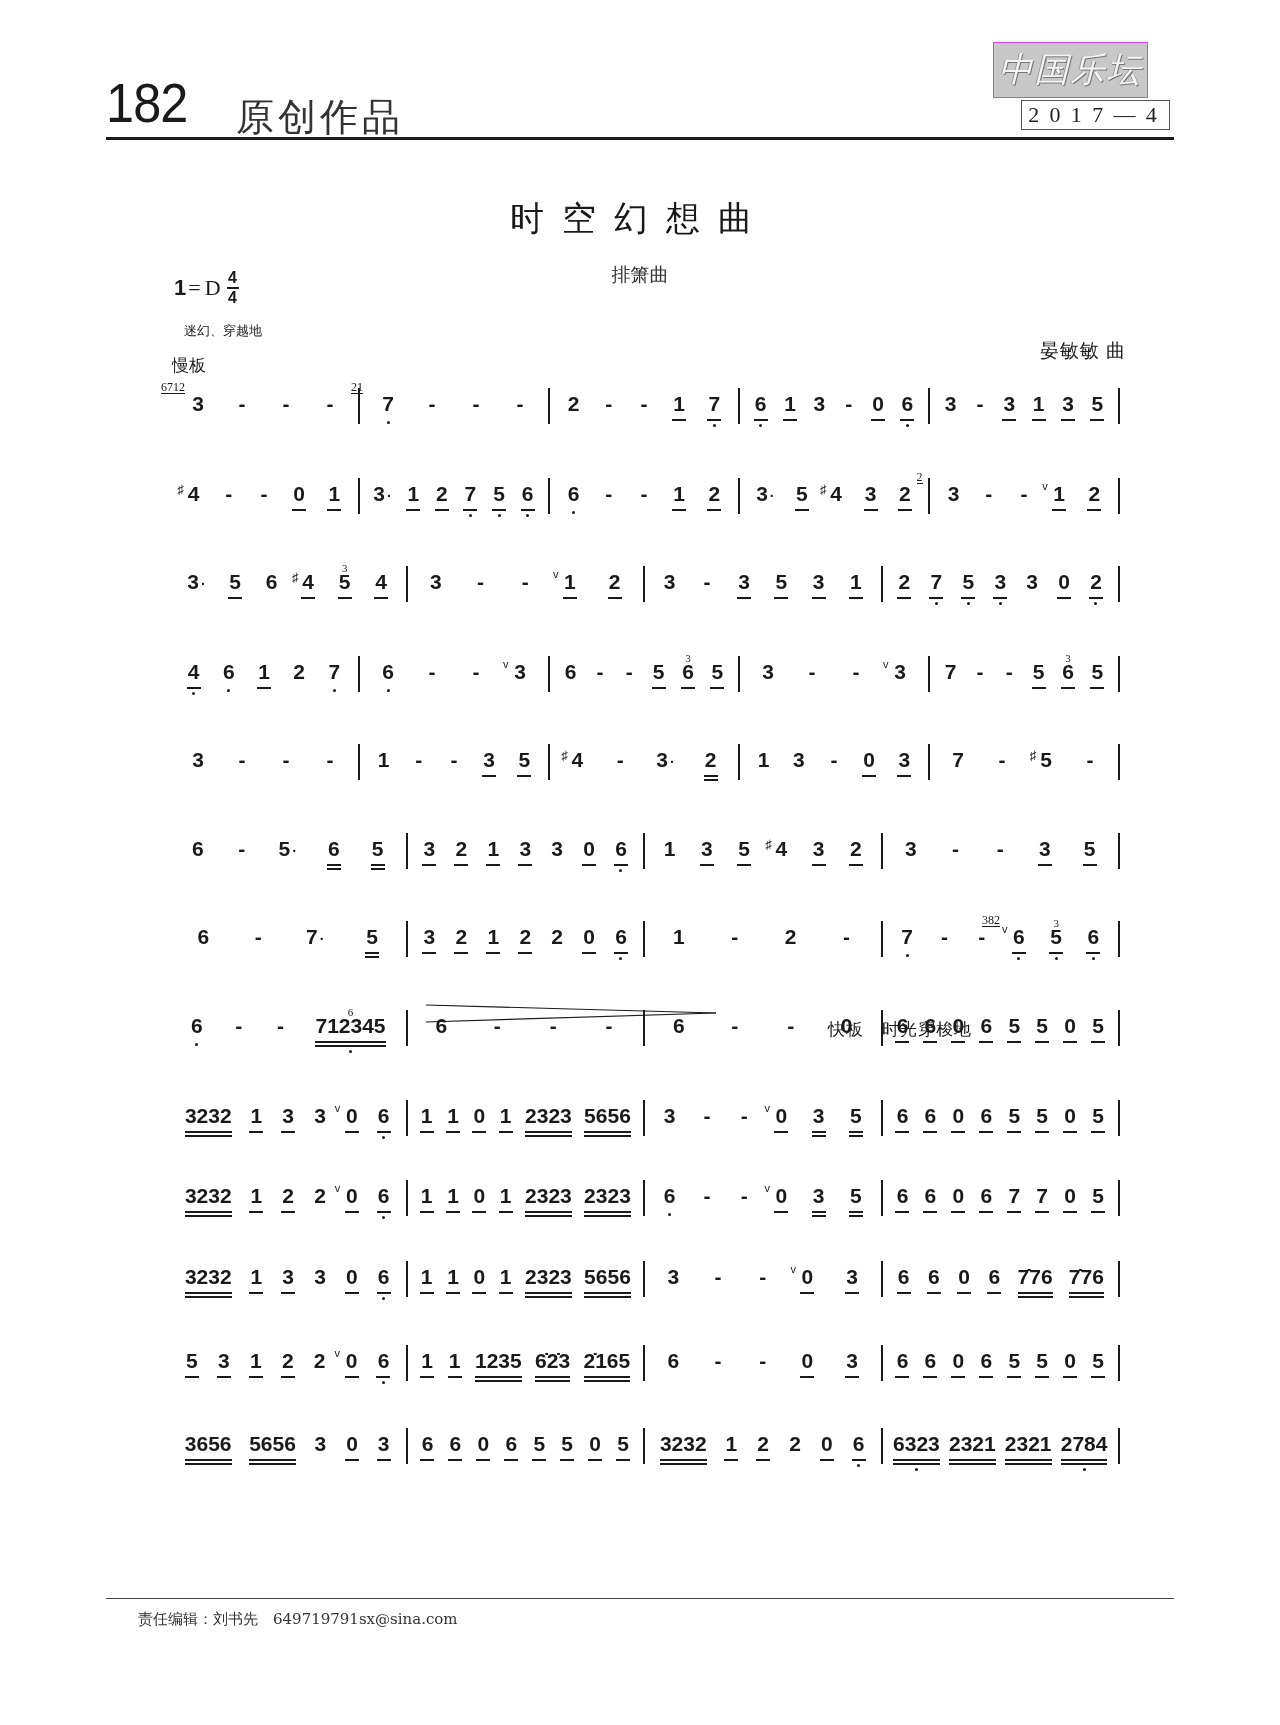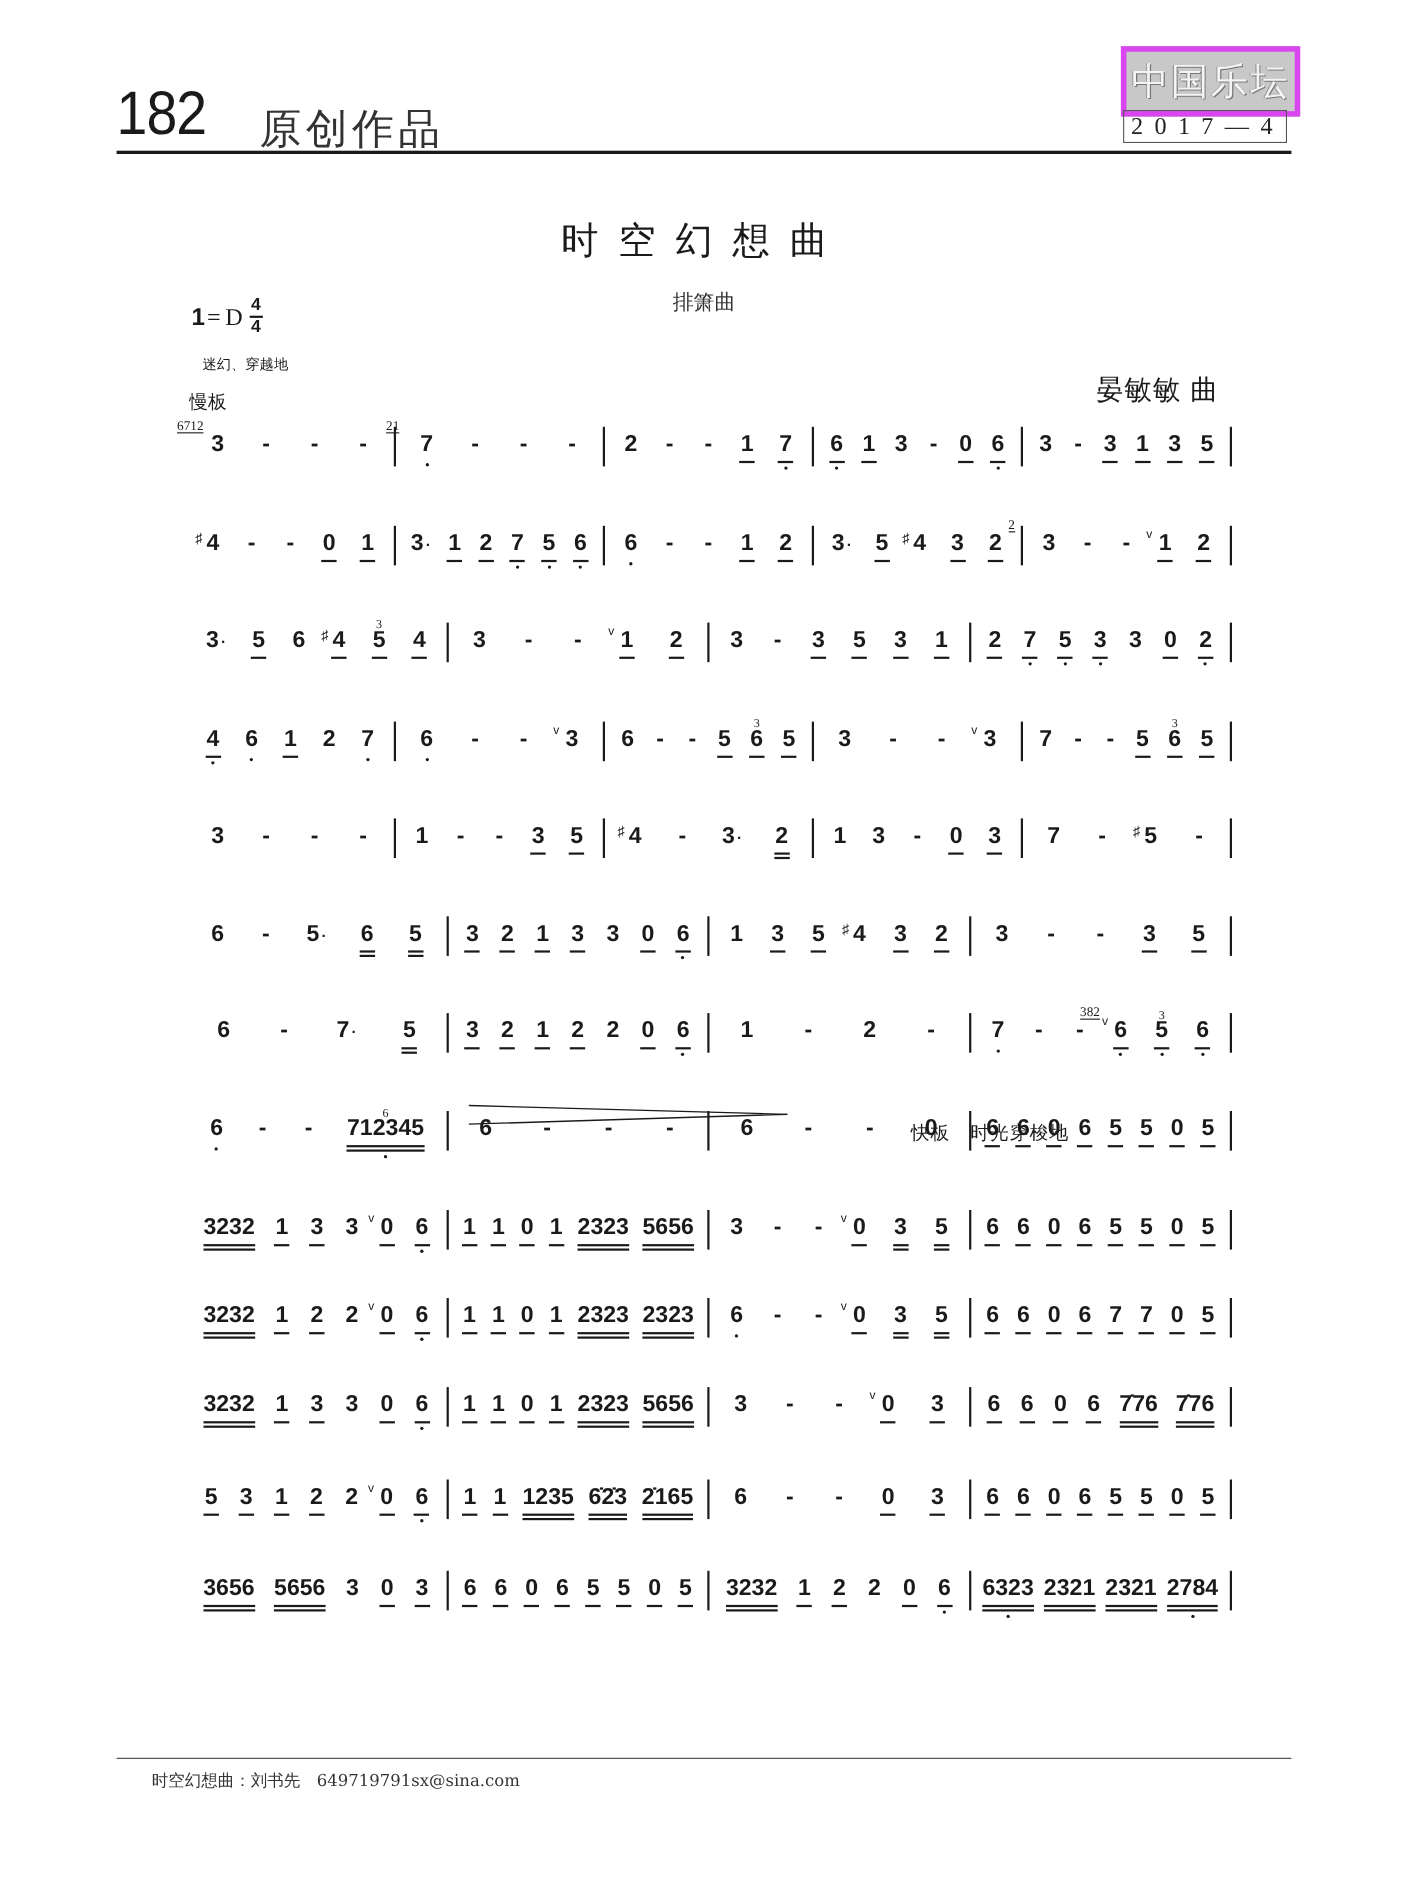--- a/index.html
+++ b/index.html
@@ -5,39 +5,39 @@
   html, body { margin: 0; padding: 0; background: #ffffff; }
   body { width: 1280px; height: 1725px; position: relative; overflow: hidden;
          font-family: "Liberation Sans", "DejaVu Sans", sans-serif; color: #1a1a1a; }
 
   
   .page-num { position: absolute; left: 106px; top: 70px; font-size: 56px; font-weight: 400;
               font-family: "Liberation Sans", sans-serif; letter-spacing: -1px; transform: scaleX(0.9); transform-origin: left; }
   .section-title { position: absolute; left: 236px; top: 92px; font-size: 38px; color: #333;
                    font-family: "DejaVu Serif", serif; letter-spacing: 4px; }
   .header-rule { position: absolute; left: 106px; top: 137px; width: 1068px; height: 3px; background: #1a1a1a; }
-  .logo-box { position: absolute; left: 1019px; top: 42px; width: 153px; height: 54px; background: #c8c8c8;
-              border: 5px solid #d946ef; display: flex; align-items: center; justify-content: center;
-              font-family: "DejaVu Serif", serif; font-size: 34px; color: #f4f4f4; 
+  .logo-box { position: absolute; left: 993px; top: 42px; width: 153px; height: 54px; background: #c8c8c8;
+              border: 1px solid #d946ef; display: flex; align-items: center; justify-content: center;
+              font-family: "DejaVu Serif", serif; font-size: 34px; color: #f4f4f4; font-style: italic;
               text-shadow: 1px 1px 0 #777, -1px 0 0 #999; letter-spacing: 2px; }
   .issue-box { position: absolute; left: 1021px; top: 100px; width: 149px; height: 30px; border: 1px solid #555;
                display: flex; align-items: center; justify-content: space-around;
                font-family: "Liberation Serif", serif; font-size: 22px; color: #222; letter-spacing: 6px; padding: 0 4px; box-sizing: border-box; }
 
   
   .piece-title { position: absolute; left: 0; width: 1280px; top: 196px; text-align: center;
                  font-size: 34px; letter-spacing: 18px; font-family: Liberation Sans, sans-serif; }
   .piece-sub { position: absolute; left: 0; width: 1280px; top: 262px; text-align: center; font-size: 19px; color: #333; }
   .key-sig { position: absolute; left: 174px; top: 270px; font-size: 22px; font-weight: bold; display: flex; align-items: center; }
   .key-sig .frac { display: inline-flex; flex-direction: column; align-items: center; margin-left: 4px; font-size: 16px; line-height: 16px; }
   .key-sig .frac .bar { width: 12px; height: 2px; background: #1a1a1a; margin: 1px 0; }
   .key-sig .eq { font-weight: normal; font-family: "Liberation Serif", serif; margin: 0 2px; }
   .mood { position: absolute; left: 184px; top: 322px; font-size: 13px; }
   .tempo { position: absolute; left: 172px; top: 354px; font-size: 17px; }
-  .composer { position: absolute; right: 172px; top: 338px; font-size: 25px; letter-spacing: 1px; }
+  .composer { position: absolute; right: 154px; top: 338px; font-size: 19px; letter-spacing: 1px; }
 
   
   .score { position: absolute; left: 170px; top: 380px; width: 950px; }
   .score-line { position: absolute; left: 0; width: 950px; height: 60px; display: flex; align-items: flex-start; }
   .measure { flex: 1; display: flex; align-items: flex-start; justify-content: space-around; height: 60px; position: relative; padding: 0 6px; }
   .barline { width: 2px; height: 36px; background: #1a1a1a; margin-top: 8px; flex: 0 0 2px; }
   .note { position: relative; display: inline-flex; flex-direction: column; align-items: center; min-width: 14px;
           font-size: 21px; font-weight: bold; line-height: 28px; padding-top: 10px; }
   .note .digit { position: relative; white-space: nowrap; }
   .note.dash .digit { font-weight: bold; }
@@ -1492,13 +1492,13 @@
     </div>
   </div>
 
 <svg class="hairpin" viewBox="0 0 290 22" preserveAspectRatio="none">
   <line x1="0" y1="2" x2="290" y2="10" stroke="#1a1a1a" stroke-width="1.2"></line>
   <line x1="0" y1="19" x2="290" y2="10" stroke="#1a1a1a" stroke-width="1.2"></line>
 </svg>
 <div class="fast-tempo">快板　时光穿梭地</div>
 
 <div class="footer-rule"></div>
-<div class="editor">时空幻想曲：刘书先　649719791sx@sina.com</div>
+<div class="editor">责任编辑：刘书先　649719791sx@sina.com</div>
 
 </body></html>

